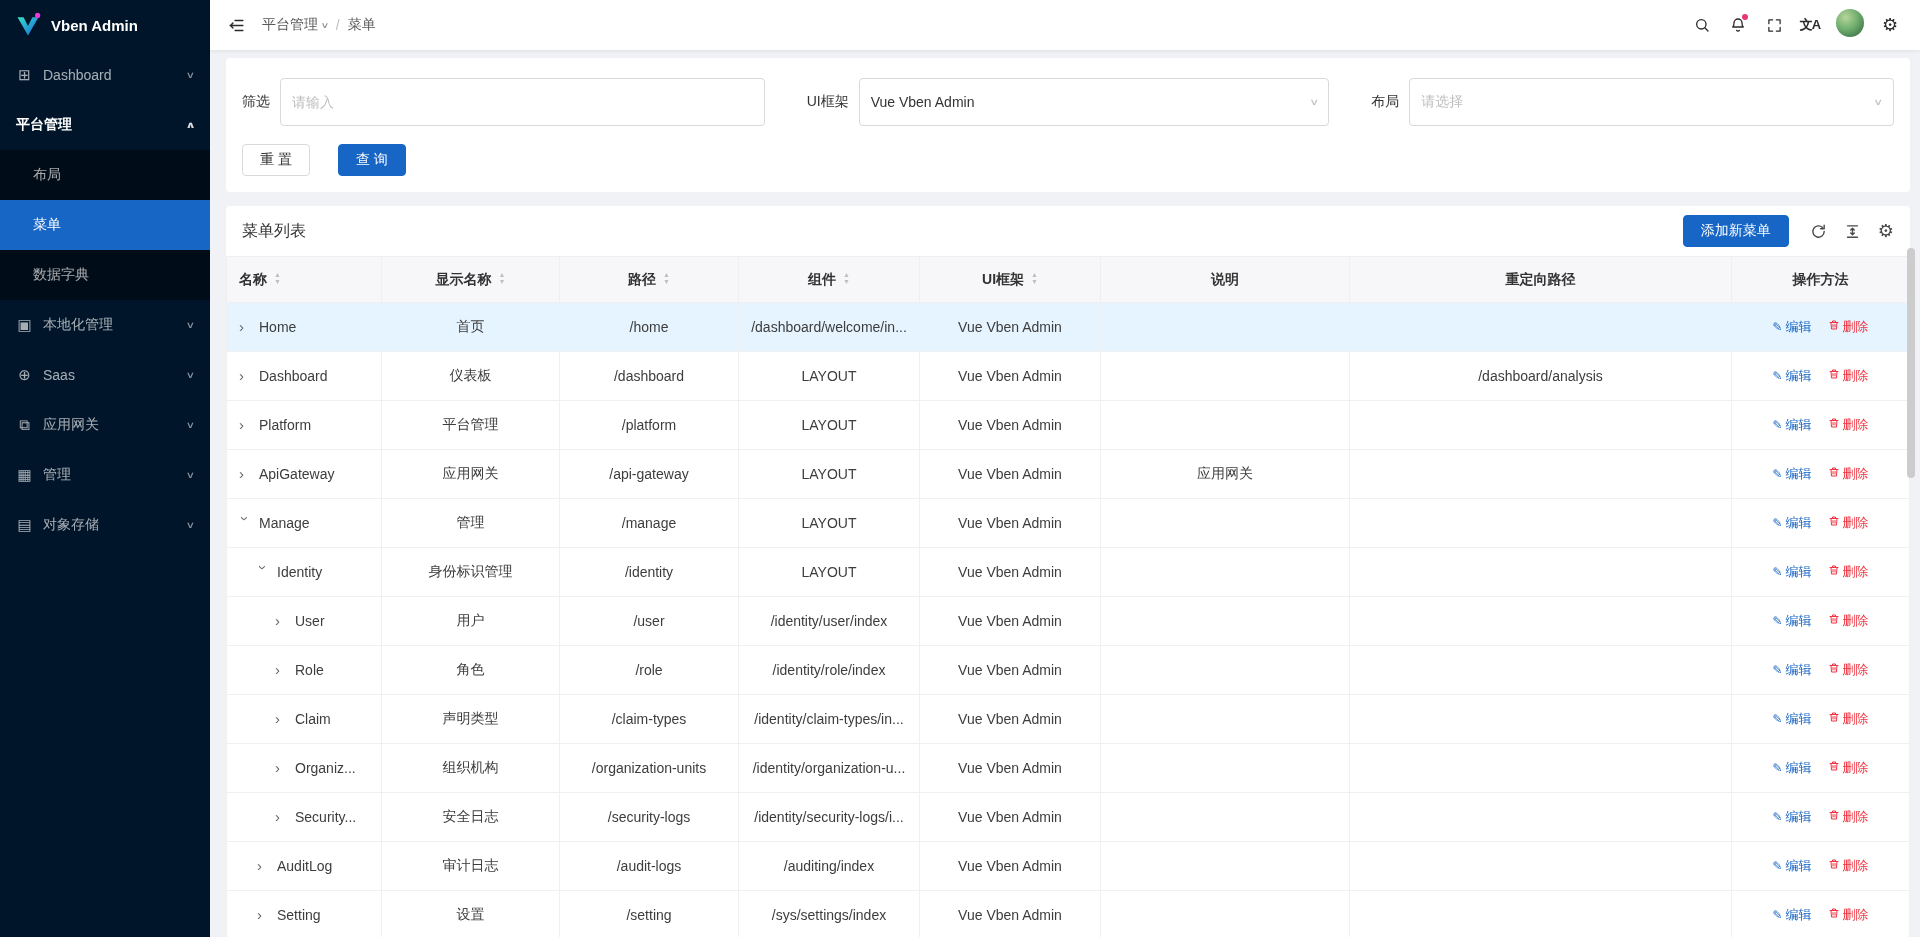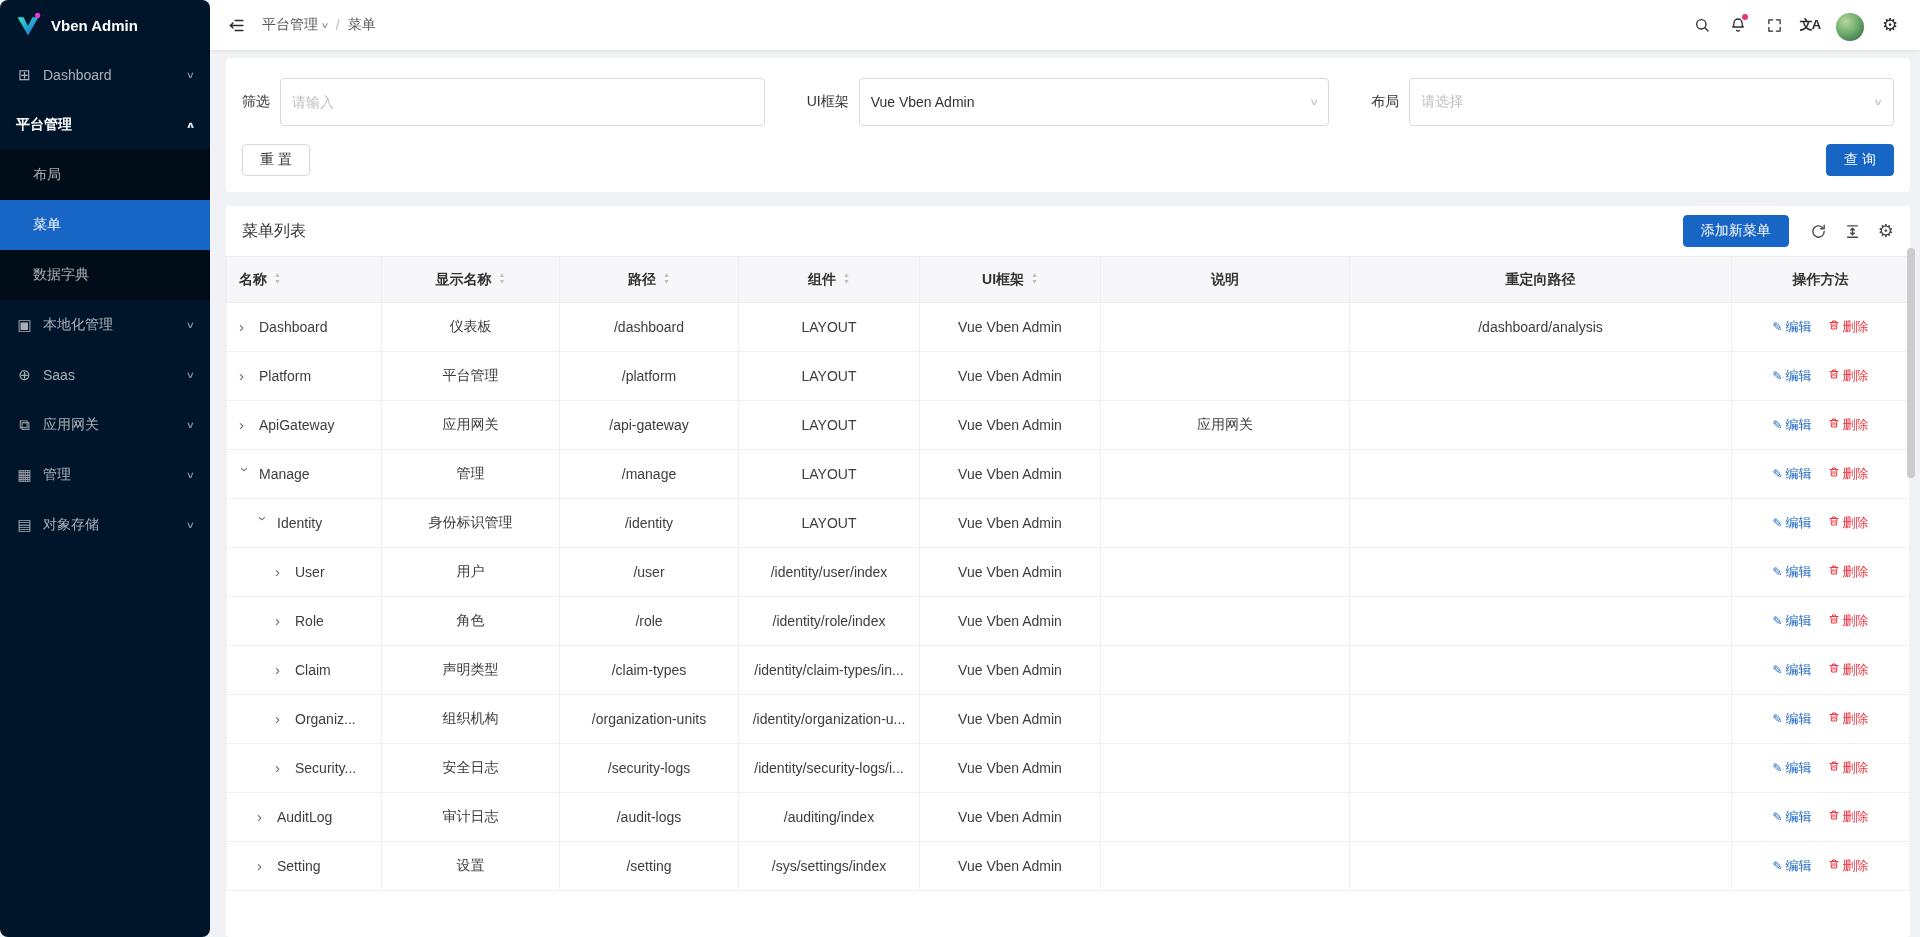--- a/index.html
+++ b/index.html
@@ -4,40 +4,40 @@
 <style>
   * { box-sizing: border-box; margin: 0; padding: 0; }
   html, body { width: 1920px; height: 937px; overflow: hidden; }
   body {
     font-family: "Liberation Sans", "DejaVu Sans", sans-serif;
     font-size: 14px; color: #333; background: #f0f2f5;
   }
   .app { display: flex; width: 100%; height: 100%; }
 
   
-  .sidebar { width: 210px; background: #001529; color: rgba(255,255,255,.65); flex-shrink: 0; border-radius: 8px; }
+  .sidebar { width: 210px; background: #001529; color: rgba(255,255,255,.65); flex-shrink: 0; }
   .logo { height: 50px; display: flex; align-items: center; gap: 9px; padding: 0 14px; color: #fff; font-size: 15px; font-weight: 700; cursor: pointer; }
   .menu-item { height: 50px; display: flex; align-items: center; padding: 0 16px; cursor: pointer; font-size: 14px; }
   .menu-item.selected { color: #fff; font-weight: 600; }
   .mi-icon { width: 17px; margin-right: 10px; font-size: 15px; text-align: center; }
   .mi-caret { margin-left: auto; font-size: 9px; opacity: .85; transform: scaleX(1.4); }
   .submenu { background: #000c17; }
   .submenu-item { height: 50px; display: flex; align-items: center; padding-left: 33px; cursor: pointer; font-size: 14px; }
   .submenu-item.active { background: #1765c5; color: #fff; }
 
   
   .main { flex: 1; display: flex; flex-direction: column; min-width: 0; }
   .topbar { height: 50px; background: #fff; display: flex; align-items: center; justify-content: space-between; padding: 0 14px 0 10px; box-shadow: 0 1px 4px rgba(0,21,41,.08); position: relative; z-index: 2; }
   .topbar-left { display: flex; align-items: center; gap: 10px; }
   .icon-btn { min-width: 32px; height: 32px; display: flex; align-items: center; justify-content: center; color: #2b2b2b; cursor: pointer; border-radius: 4px; position: relative; }
   .breadcrumb { display: flex; align-items: center; gap: 8px; color: #595959; }
   .crumb { display: inline-flex; align-items: center; gap: 4px; cursor: pointer; }
   .crumb-caret { font-size: 8px; color: #8c8c8c; transform: scaleX(1.5); }
   .breadcrumb .sep { color: #bfbfbf; }
-  .topbar-right { display: flex; align-items: flex-end; gap: 4px; }
+  .topbar-right { display: flex; align-items: flex-start; gap: 4px; }
   .avatar { width: 28px; height: 28px; border-radius: 50%; margin: 0 6px; cursor: pointer;
     background: radial-gradient(circle at 35% 30%, #b7d69a 0%, #6fae6f 45%, #2f5d3a 100%); }
   .gear-glyph { font-size: 18px; line-height: 1; }
   .bell-dot { position: absolute; top: 5px; right: 6px; width: 6px; height: 6px; border-radius: 50%; background: #e8386d; }
   .zh-en { font-size: 13px; font-weight: 600; letter-spacing: -1px; }
 
   
   .content { flex: 1; padding: 8px 10px 0 16px; overflow: hidden; display: flex; flex-direction: column; }
   .card { background: #fff; border-radius: 4px; }
 
@@ -45,21 +45,21 @@
   .filter-row { display: flex; gap: 42px; }
   .filter-field { flex: 1; display: flex; align-items: center; min-width: 0; }
   .filter-field label { margin-right: 10px; white-space: nowrap; color: #333; }
   .control { flex: 1; height: 48px; border: 1px solid #d9d9d9; border-radius: 4px; display: flex; align-items: center; padding: 0 11px; background: #fff; font-size: 14px; font-family: inherit; min-width: 0; }
   input.control { outline: none; color: #333; }
   input.control::placeholder { color: #bfbfbf; }
   .select { cursor: pointer; }
   .select .value { flex: 1; color: #333; white-space: nowrap; overflow: hidden; }
   .select .ph { flex: 1; color: #bfbfbf; white-space: nowrap; overflow: hidden; }
   .select .caret { color: #bfbfbf; font-size: 9px; transform: scaleX(1.5); }
-  .filter-actions { display: flex; justify-content: space-between; gap: 4px; margin-top: 18px; }
+  .filter-actions { display: flex; justify-content: flex-start; gap: 28px; margin-top: 18px; }
   .btn { height: 32px; padding: 0 17px; border-radius: 4px; border: 1px solid #d9d9d9; background: #fff; color: #333; font-size: 14px; cursor: pointer; font-family: inherit; white-space: nowrap; }
   .btn.primary { background: #1765c5; border-color: #1765c5; color: #fff; }
 
   .table-card { flex: 1; display: flex; flex-direction: column; overflow: hidden; }
   .table-toolbar { display: flex; align-items: center; justify-content: space-between; padding: 9px 16px; flex-shrink: 0; }
   .table-title { font-size: 16px; font-weight: 500; color: #333; }
   .toolbar-right { display: flex; align-items: center; gap: 17px; }
   .tool-icon { color: #4a4a4a; cursor: pointer; display: flex; align-items: center; }
   .toolbar-right .btn.primary { margin-right: 4px; }
 
@@ -304,20 +304,32 @@
                         <i>▼</i>
                       </span>
                     </span>
                 </th>
                 <th><span>说明</span></th>
                 <th><span>重定向路径</span></th>
                 <th><span>操作方法</span></th>
               </tr>
             </thead>
             <tbody>
+                <tr class="hl">
+                  <td class="name-cell"><span style="padding-left:0px"><span class="expander">›</span><span class="row-name">Home</span></span></td>
+                  <td>首页</td>
+                  <td>/home</td>
+                  <td>/dashboard/welcome/in...</td>
+                  <td>Vue Vben Admin</td>
+                  <td></td>
+                  <td></td>
+                  <td class="actions"><a><span class="eico">✎</span>编辑</a><a class="del"><span><svg width="12" height="12" viewBox="0 0 24 24" fill="none" stroke="currentColor" stroke-width="2" stroke-linecap="round" stroke-linejoin="round">
+                          <path d="M4 7h16M9 7V4h6v3M6 7l1 13h10l1-13M10 11v5M14 11v5"></path>
+                        </svg></span>删除</a></td>
+                </tr>
                 <tr>
                   <td class="name-cell"><span style="padding-left:0px"><span class="expander">›</span><span class="row-name">Dashboard</span></span></td>
                   <td>仪表板</td>
                   <td>/dashboard</td>
                   <td>LAYOUT</td>
                   <td>Vue Vben Admin</td>
                   <td></td>
                   <td>/dashboard/analysis</td>
                   <td class="actions"><a><span class="eico">✎</span>编辑</a><a class="del"><span><svg width="12" height="12" viewBox="0 0 24 24" fill="none" stroke="currentColor" stroke-width="2" stroke-linecap="round" stroke-linejoin="round">
                           <path d="M4 7h16M9 7V4h6v3M6 7l1 13h10l1-13M10 11v5M14 11v5"></path>

